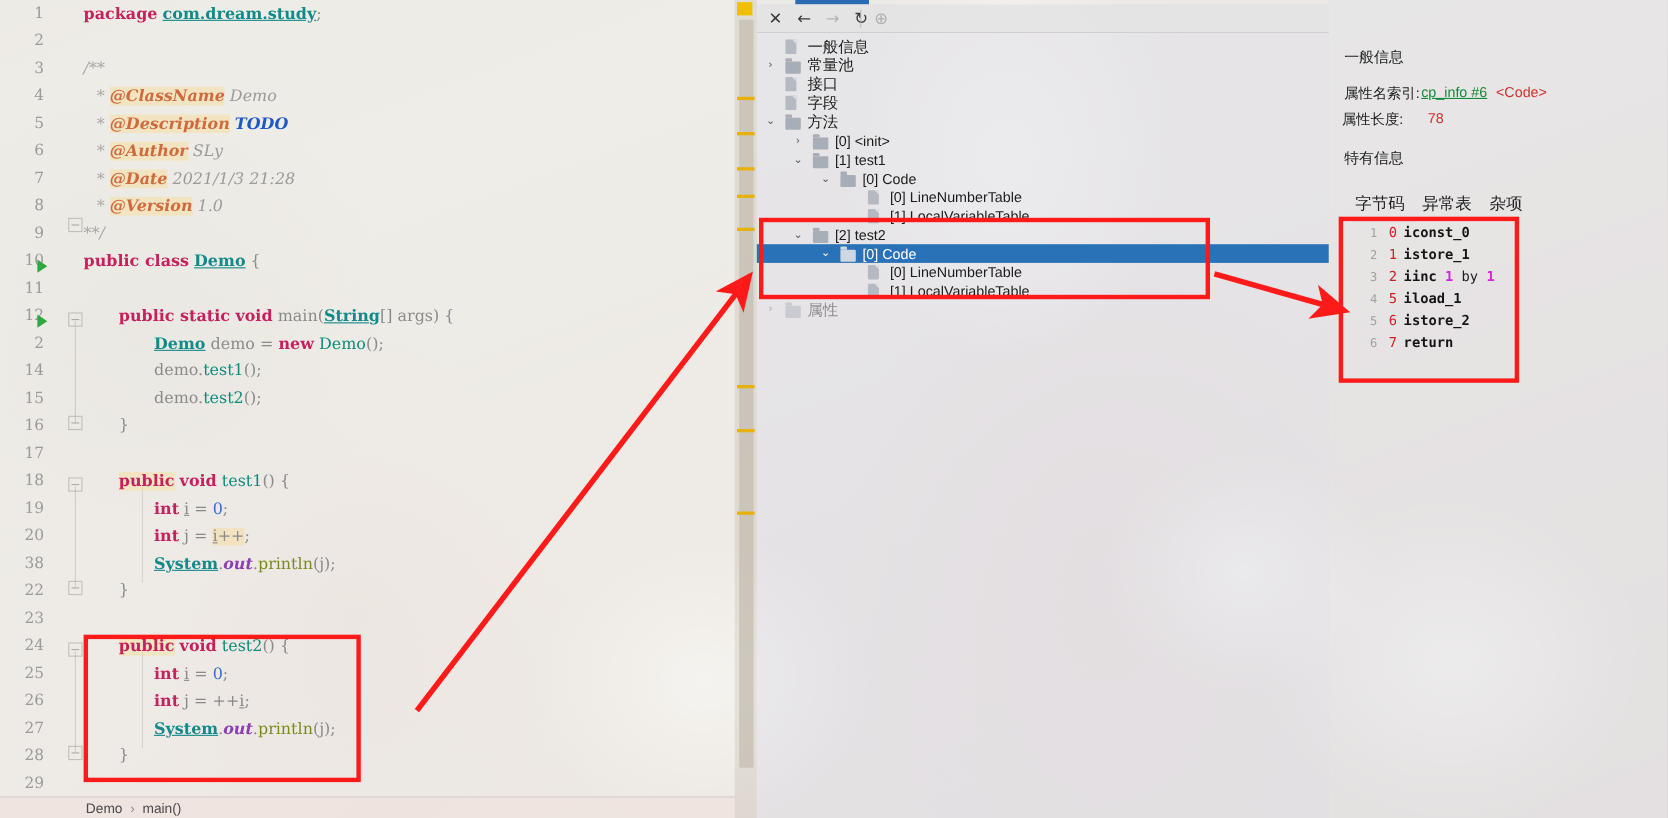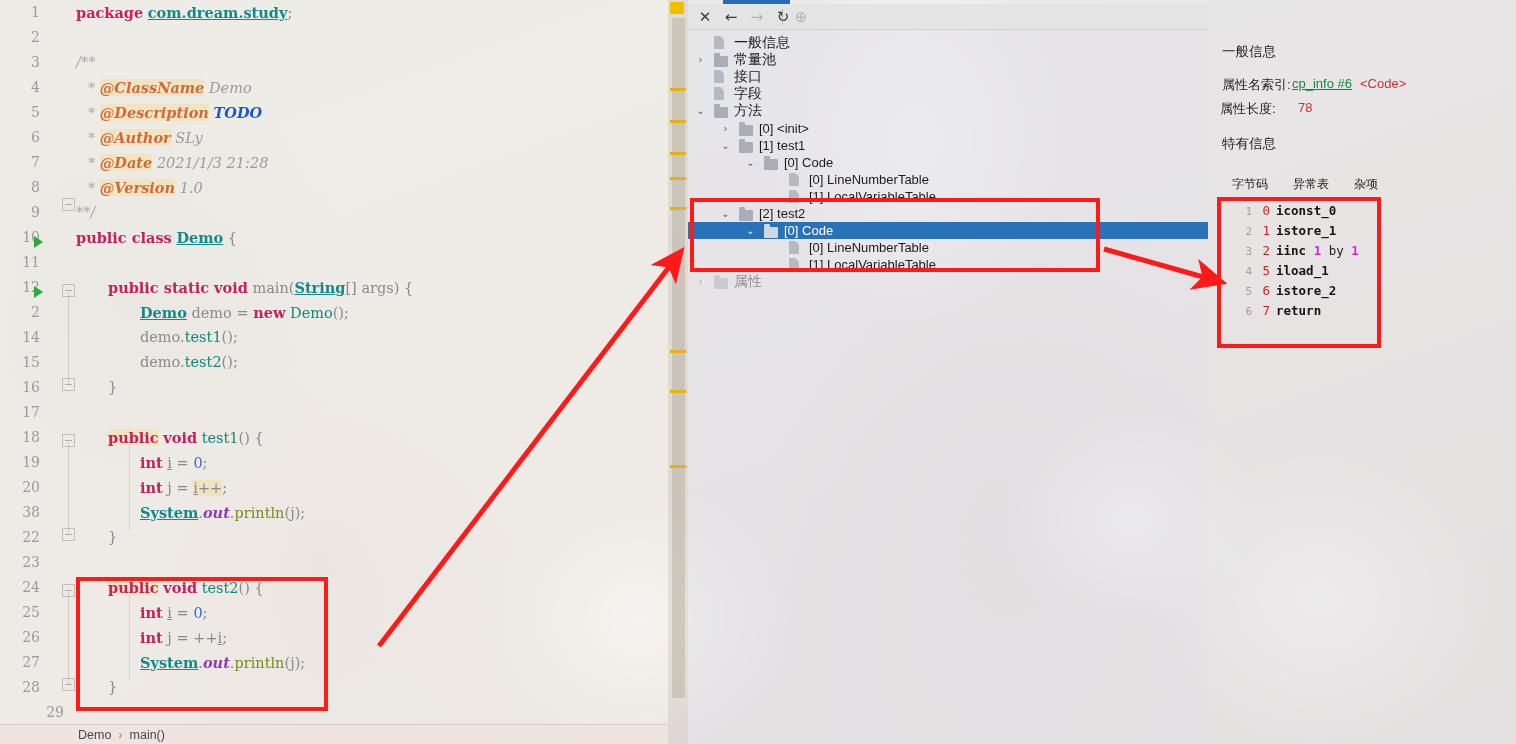--- a/index.html
+++ b/index.html
@@ -112,21 +112,21 @@
   
   #detail{position:absolute;left:1208px;top:0;width:308px;height:744px;
     background:rgba(228,228,230,.55);}
   #detail-inner{position:absolute;left:0;top:30px;width:308px;height:714px;}
   .d-h{position:absolute;font-size:13.5px;color:#222;font-family:"Liberation Sans",sans-serif;}
   .d-lbl{position:absolute;font-size:13px;color:#222;font-family:"Liberation Sans",sans-serif;}
   .d-link{position:absolute;font-size:13px;color:#118a3c;text-decoration:underline;
     font-family:"Liberation Sans",sans-serif;}
   .d-red{position:absolute;font-size:13px;color:#d03030;font-family:"Liberation Sans",sans-serif;}
   .d-num{position:absolute;font-size:13px;color:#d03030;font-family:"Liberation Sans",sans-serif;}
-  .d-tab{position:absolute;font-size:12px;color:#222;font-family:"Liberation Sans",sans-serif;}
+  .d-tab{position:absolute;font-size:15px;color:#222;font-family:"Liberation Sans",sans-serif;}
   #d-tab-underline{position:absolute;height:3px;background:#9a9a9a;}
 
   
   #bytecode{position:absolute;left:1222px;top:203px;width:150px;margin-left:16px;}
   .brow{position:relative;height:20px;white-space:nowrap;
     font-family:"DejaVu Sans Mono",monospace;font-size:12.5px;}
   .b-ln{display:inline-block;width:14px;color:#a0a0a0;font-size:11px;text-align:right;}
   .b-off{display:inline-block;width:18px;color:#d02020;text-align:right;padding-right:6px;}
   .b-mn{color:#151515;font-weight:bold;}
   .b-op{color:#d426d4;font-weight:bold;}
@@ -167,21 +167,21 @@
         <div class="ln" style="top: 454px;">19</div>
         <div class="ln" style="top: 479px;">20</div>
         <div class="ln" style="top: 504px;">38</div>
         <div class="ln" style="top: 529px;">22</div>
         <div class="ln" style="top: 554px;">23</div>
         <div class="ln" style="top: 579px;">24</div>
         <div class="ln" style="top: 604px;">25</div>
         <div class="ln" style="top: 629px;">26</div>
         <div class="ln" style="top: 654px;">27</div>
         <div class="ln" style="top: 679px;">28</div>
-        <div class="ln" style="top: 704px; padding-left: 24px;">29</div>
+        <div class="ln" style="top: 704px;">29</div>
       </div>
 
     <div class="fold-line" style="top:292px;height:92px"></div>
     <div class="fold-line" style="top:442px;height:92px"></div>
     <div class="fold-line" style="top:592px;height:92px"></div>
     <div class="fold" style="top:198px"></div>
     <div class="fold" style="top:284px"></div>
     <div class="fold" style="top:378px"></div>
     <div class="fold" style="top:434px"></div>
     <div class="fold" style="top:528px"></div>

